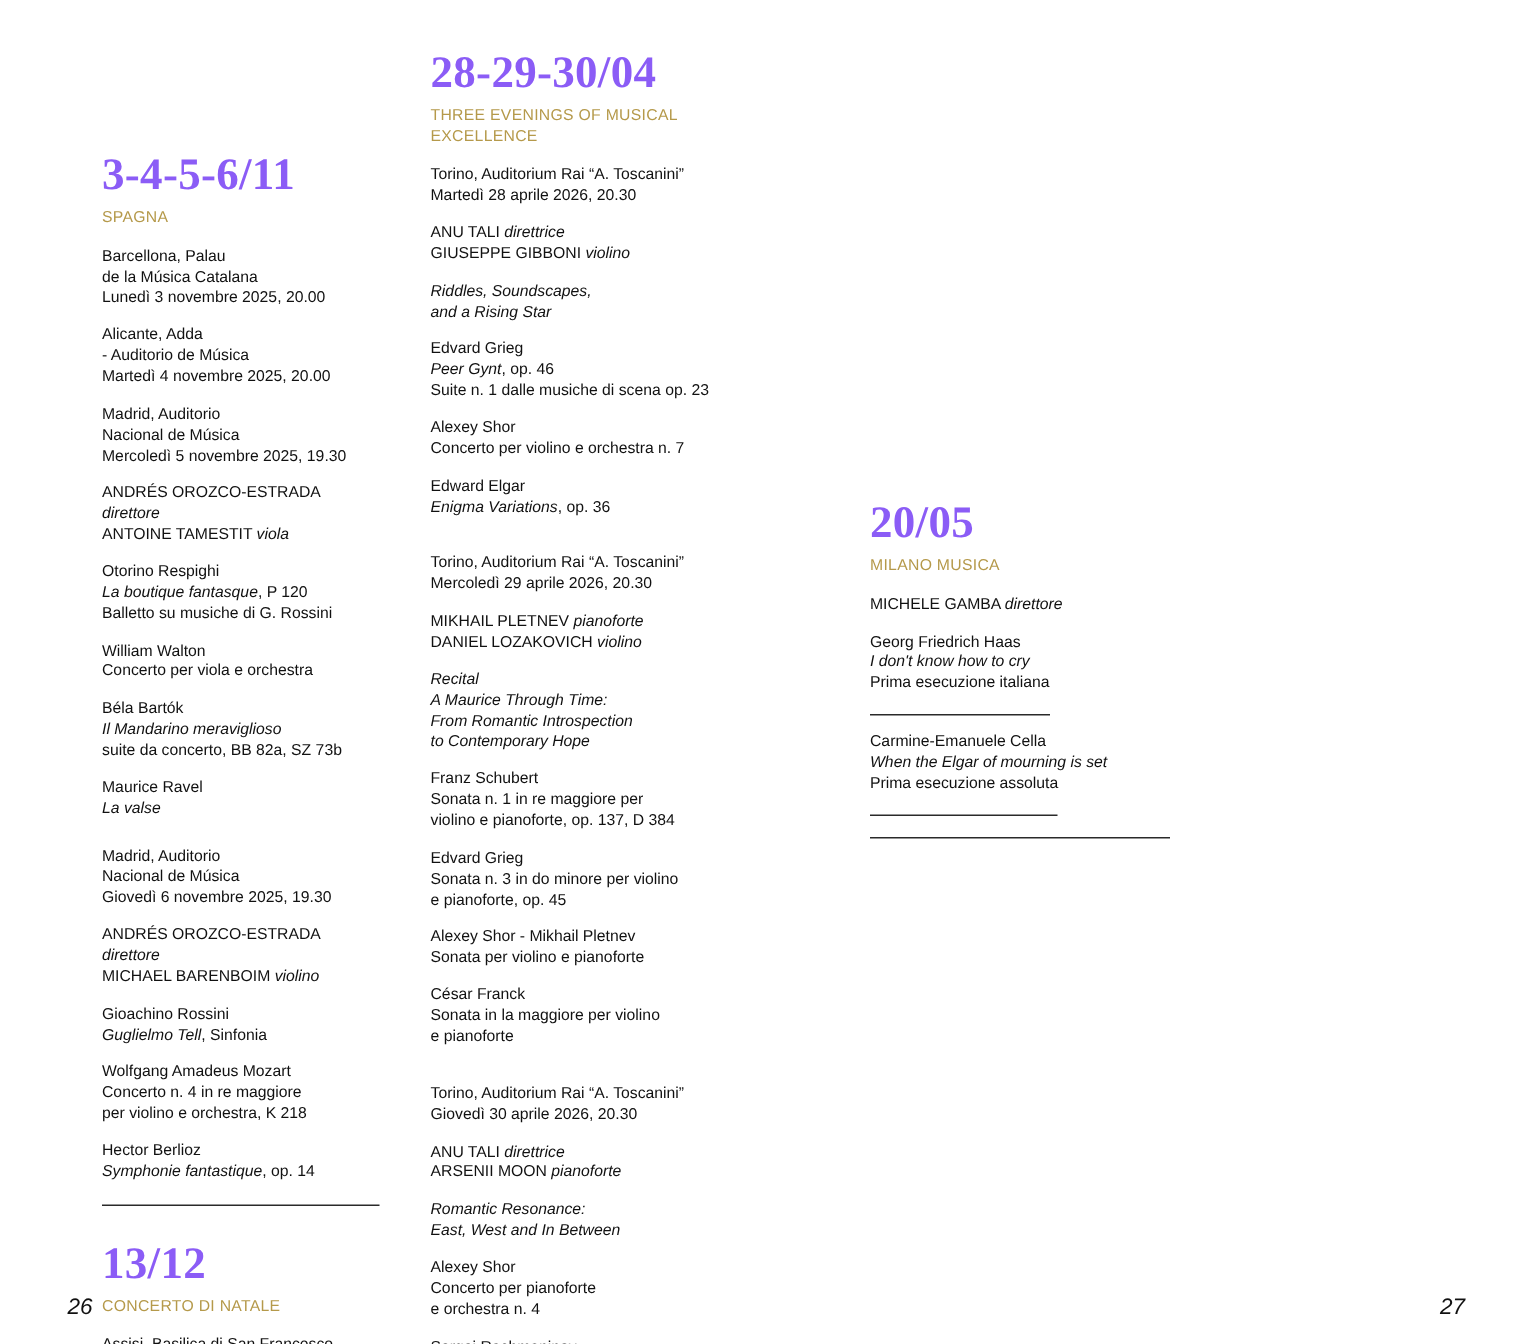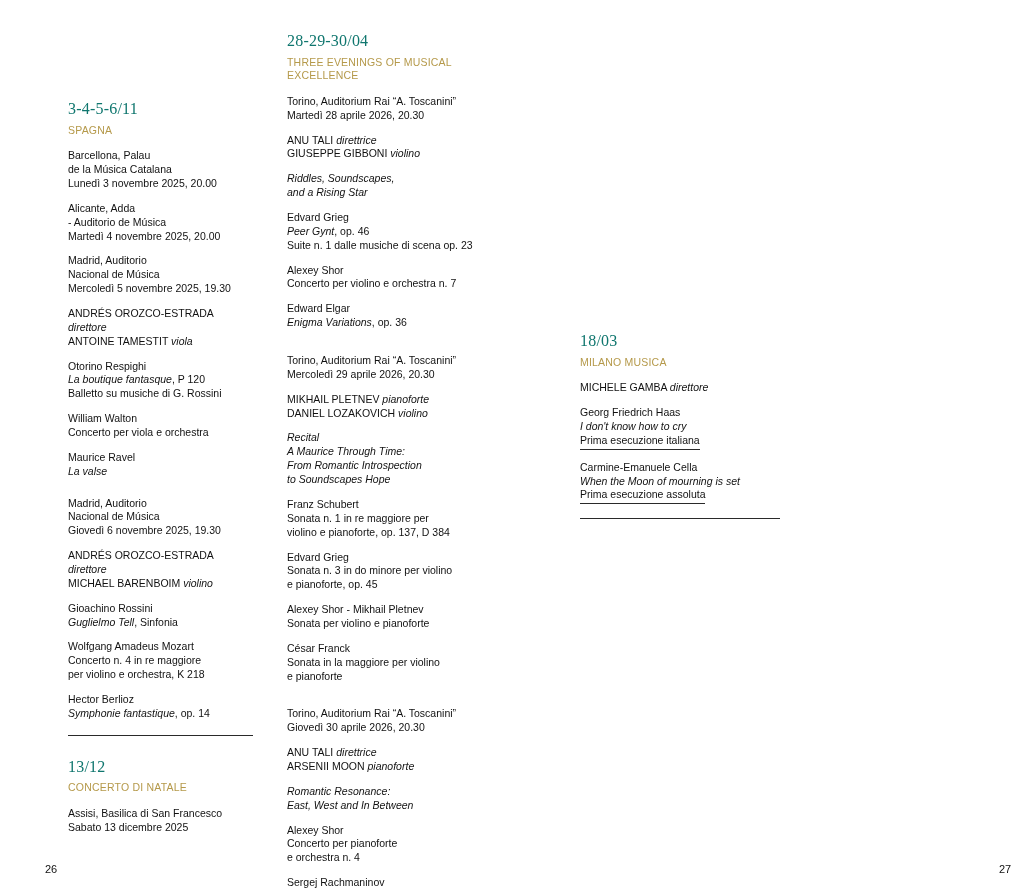--- a/index.html
+++ b/index.html
@@ -26,24 +26,24 @@
     position: absolute;
     box-sizing: border-box;
   }
   .col-left  { left: 68px;  top: 100px; width: 185px; }
   .col-mid   { left: 287px; top: 32px;  width: 200px; }
   .col-right { left: 580px; top: 332px; width: 200px; }
 
   
   .date-head {
     font-family: "Liberation Serif", serif;
-    font-weight: normal;
-    font-size: 16px;
+    font-weight: bold;
+    font-size: 30px;
     letter-spacing: 0.2px;
-    color: #0f766e;
+    color: #8b5cf6;
     line-height: 1.1;
     margin: 0 0 6px 0;
   }
   .series-title {
     color: #b5994a;
     font-size: 10.5px;
     font-weight: normal;
     line-height: 1.3;
     letter-spacing: 0.2px;
     margin: 0 0 12px 0;
@@ -69,31 +69,32 @@
   .rule {
     border: 0;
     border-top: 1px solid #2a2a2a;
     margin: 14px 0 0 0;
     width: 100%;
   }
 
   .underlined {
     display: inline-block;
     border-bottom: 1px solid #2a2a2a;
-    padding-bottom: 1px;
+    padding-bottom: 13px;
   }
 
   
   .folio {
     position: absolute;
-    font-size: 11px;
+    font-size: 15px;
     color: #111111;
+    font-style: italic;
   }
   .folio-left  { left: 45px;  top: 863px; }
-  .folio-right { left: 960px; top: 863px; margin-left: 39px; }
+  .folio-right { left: 960px; top: 863px; }
 
   .name-line span { white-space: pre; }
 </style>
 </head>
 <body>
 
 <div class="page">
 
   <div class="col col-left">
 
@@ -129,20 +130,25 @@
         <p class="ln b">Otorino Respighi</p>
         <p class="ln name-line"><span class="i">La boutique fantasque</span><span class="reg">, P 120</span></p>
         <p class="ln reg">Balletto su musiche di G. Rossini</p>
       </div>
 
       <div class="entry">
         <p class="ln b">William Walton</p>
         <p class="ln reg">Concerto per viola e orchestra</p>
       </div>
 
+      <div class="entry">
+        <p class="ln b">Béla Bartók</p>
+        <p class="ln i">Il Mandarino meraviglioso</p>
+        <p class="ln reg">suite da concerto, BB 82a, SZ 73b</p>
+      </div>
 
       <div class="entry">
         <p class="ln b">Maurice Ravel</p>
         <p class="ln i">La valse</p>
       </div>
 
       <div class="spacer-sm"></div>
 
       <div class="entry">
         <p class="ln b">Madrid, Auditorio</p>
@@ -234,21 +240,21 @@
 
     <div class="entry">
       <p class="ln name-line"><span class="b">MIKHAIL PLETNEV </span><span class="i">pianoforte</span></p>
       <p class="ln name-line"><span class="b">DANIEL LOZAKOVICH </span><span class="i">violino</span></p>
     </div>
 
     <div class="entry">
       <p class="ln i">Recital</p>
       <p class="ln b i">A Maurice Through Time:</p>
       <p class="ln b i">From Romantic Introspection</p>
-      <p class="ln b i">to Soundscapes Hope</p>
+      <p class="ln b i">to Contemporary Hope</p>
     </div>
 
     <div class="entry">
       <p class="ln b">Franz Schubert</p>
       <p class="ln reg">Sonata n. 1 in re maggiore per</p>
       <p class="ln reg">violino e pianoforte, op. 137, D 384</p>
     </div>
 
     <div class="entry">
       <p class="ln b">Edvard Grieg</p>
@@ -292,38 +298,38 @@
 
     <div class="entry">
       <p class="ln b">Sergej Rachmaninov</p>
 
     </div>
 
   </div>
 
   <div class="col col-right">
 
-    <div class="date-head">18/03</div>
+    <div class="date-head">20/05</div>
     <div class="series-title">MILANO MUSICA</div>
 
 
     <div class="entry">
       <p class="ln name-line"><span class="b">MICHELE GAMBA </span><span class="i">direttore</span></p>
     </div>
 
     <div class="entry">
       <p class="ln b">Georg Friedrich Haas</p>
       <p class="ln i">I don't know how to cry</p>
       <p class="ln reg"><span class="underlined">Prima esecuzione italiana</span></p>
     </div>
 
 
     <div class="entry">
       <p class="ln b">Carmine-Emanuele Cella</p>
-      <p class="ln i">When the Moon of mourning is set</p>
+      <p class="ln i">When the Elgar of mourning is set</p>
       <p class="ln reg"><span class="underlined">Prima esecuzione assoluta</span></p>
     </div>
 
     <hr class="rule">
   </div>
 
   <div class="folio folio-left">26</div>
   <div class="folio folio-right">27</div>
 
 </div>

